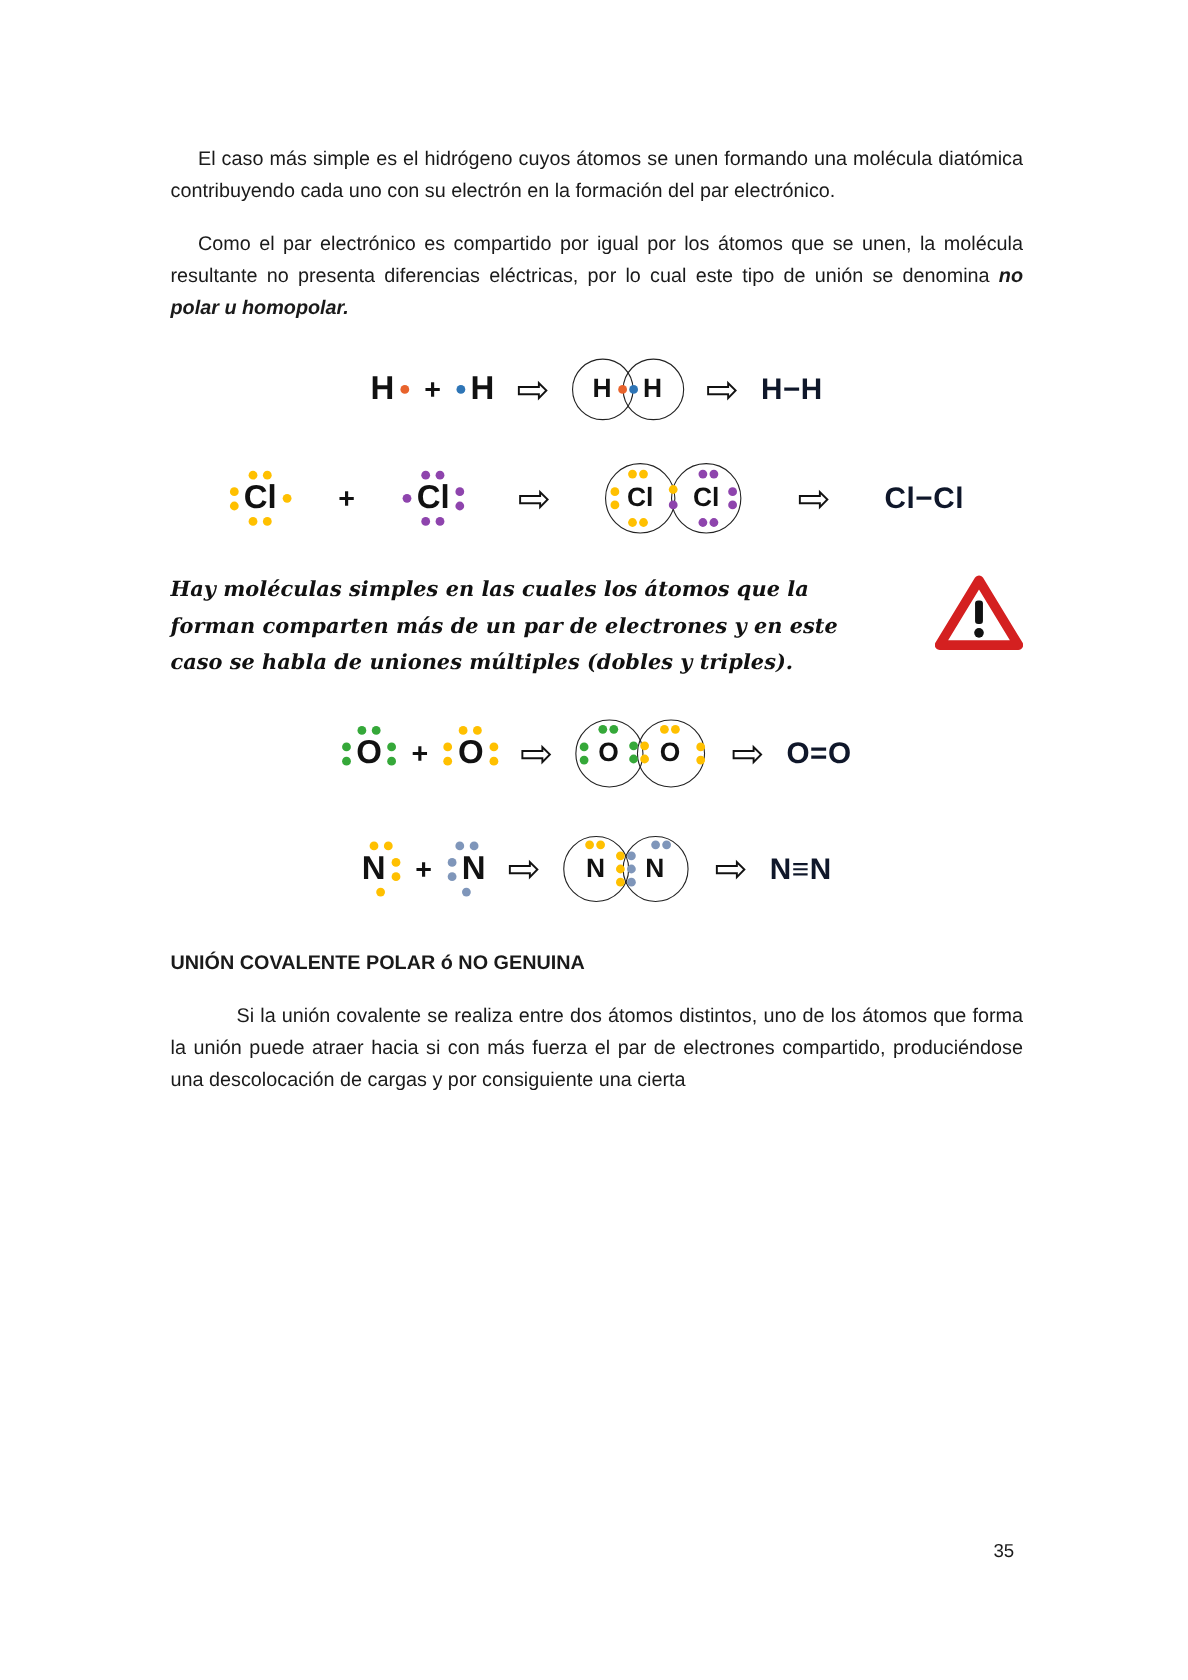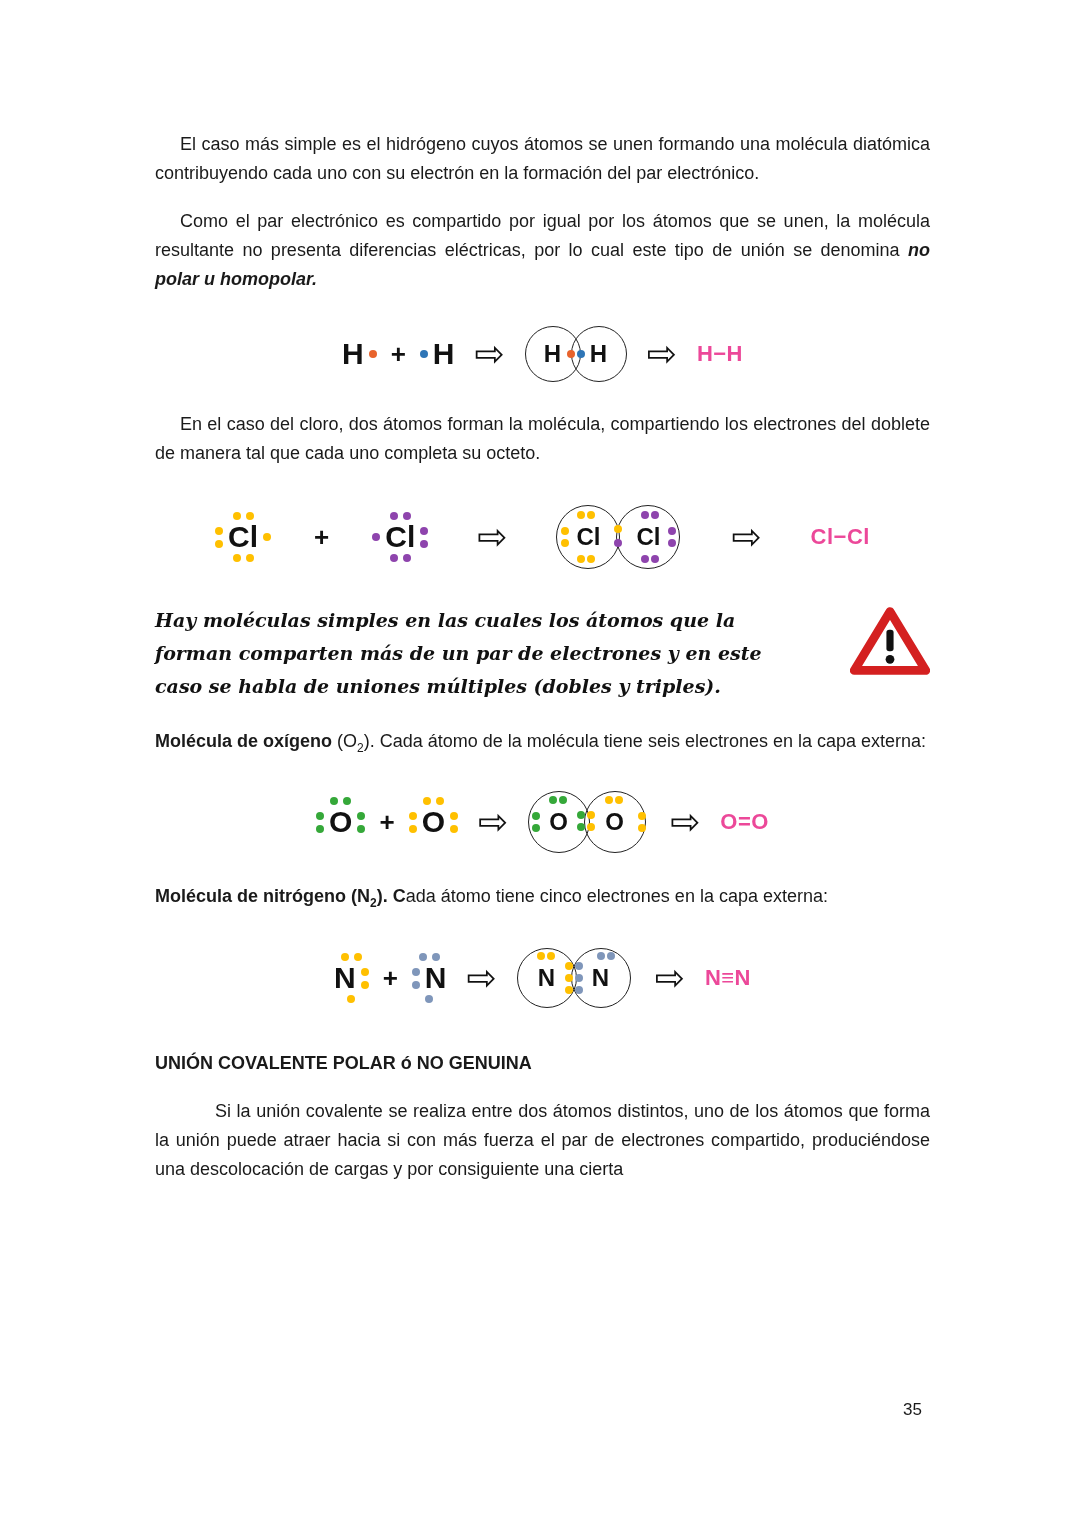--- a/index.html
+++ b/index.html
@@ -31,21 +31,21 @@
   .latom{display:inline-flex;flex-direction:column;align-items:center;}
   .drow{display:flex;gap:5px;align-items:center;justify-content:center;height:8px;margin:2px 0;}
   .ghost{visibility:hidden;}
   .mid{display:flex;align-items:center;gap:5px;}
   .dcol{display:flex;flex-direction:column;gap:5px;}
   .dt{width:8px;height:8px;border-radius:50%;flex:none;display:block;}
   .abs{position:absolute;}
   .sym{font-weight:700;font-size:30px;line-height:30px;color:#111;}
   .plus{font-weight:700;font-size:26px;color:#111;margin:0 2px;}
   .arrow{font-size:36px;line-height:1;color:#111;margin:0 8px;}
-  .prod{font-weight:700;font-size:22px;letter-spacing:.5px;color:#ec4899;white-space:nowrap;}
+  .prod{font-weight:700;font-size:27px;letter-spacing:.5px;color:#0f172a;white-space:nowrap;}
 
   .mol{position:relative;display:inline-block;}
   .mol-h{width:102px;height:60px;}
   .mol-cl{width:126px;height:78px;}
   .mol-o{width:122px;height:76px;}
   .mol-n{width:118px;height:74px;}
   .circ{position:absolute;border:1.5px solid #222;border-radius:50%;box-sizing:border-box;background:transparent;}
   .msym{position:absolute;font-weight:700;font-size:24px;line-height:24px;color:#111;}
 
   .c-orange{background:var(--c-orange,#e8632c);}
@@ -87,21 +87,20 @@
       <i class="circ" style="left:46px;top:2px;width:56px;height:56px"></i>
       <span class="msym" style="left:19px;top:18px">H</span>
       <span class="msym" style="left:65px;top:18px">H</span>
       <i class="dt abs c-orange" style="left:42px;top:26px"></i>
       <i class="dt abs c-blue" style="left:52px;top:26px"></i>
     </span>
     <span class="arrow">⇨</span>
     <span class="prod">H−H</span>
   </div>
 
-  <p class="body"><span>En el caso del cloro, dos átomos forman la molécula, compartiendo los electrones del doblete de manera tal que cada uno completa su octeto.</span></p>
 
   <div class="eq eq-cl">
     <span class="latom">
       <span class="drow">
           <i class="dt c-yellow"></i>
           <i class="dt c-yellow"></i>
         </span>
       <span class="mid">
         <span class="dcol">
             <i class="dt c-yellow"></i>
@@ -164,21 +163,20 @@
     <div class="warn-box">
       <svg viewBox="0 0 100 88" width="80" height="70">
         <path d="M50 7 L95 81 L5 81 Z" fill="#ffffff" stroke="#d42020" stroke-width="11" stroke-linejoin="round"></path>
         <rect x="45.5" y="30" width="9" height="27" rx="3.5" fill="#111111"></rect>
         <circle cx="50" cy="67" r="5.5" fill="#111111"></circle>
       </svg>
     </div>
   </div>
 
 
-  <p class="body noind"><span class="bold">Molécula de oxígeno</span><span> (O</span><sub>2</sub><span>). Cada átomo de la molécula tiene seis electrones en la capa externa:</span></p>
 
   <div class="eq eq-o">
     <span class="latom">
       <span class="drow">
           <i class="dt c-green"></i>
           <i class="dt c-green"></i>
         </span>
       <span class="mid">
         <span class="dcol">
             <i class="dt c-green"></i>
@@ -234,21 +232,20 @@
       <i class="dt abs c-yellow" style="left:77px;top:12px"></i>
       <i class="dt abs c-yellow" style="left:87px;top:12px"></i>
       <i class="dt abs c-yellow" style="left:110px;top:28px"></i>
       <i class="dt abs c-yellow" style="left:110px;top:40px"></i>
     </span>
     <span class="arrow">⇨</span>
     <span class="prod">O=O</span>
   </div>
 
 
-  <p class="body noind"><span class="bold"><span>Molécula de nitrógeno (N</span><sub>2</sub><span>). C</span></span><span>ada átomo tiene cinco electrones en la capa externa:</span></p>
 
   <div class="eq eq-n">
     <span class="latom">
       <span class="drow">
           <i class="dt c-yellow"></i>
           <i class="dt c-yellow"></i>
         </span>
       <span class="mid">
         <span class="sym">N</span>
         <span class="dcol">

